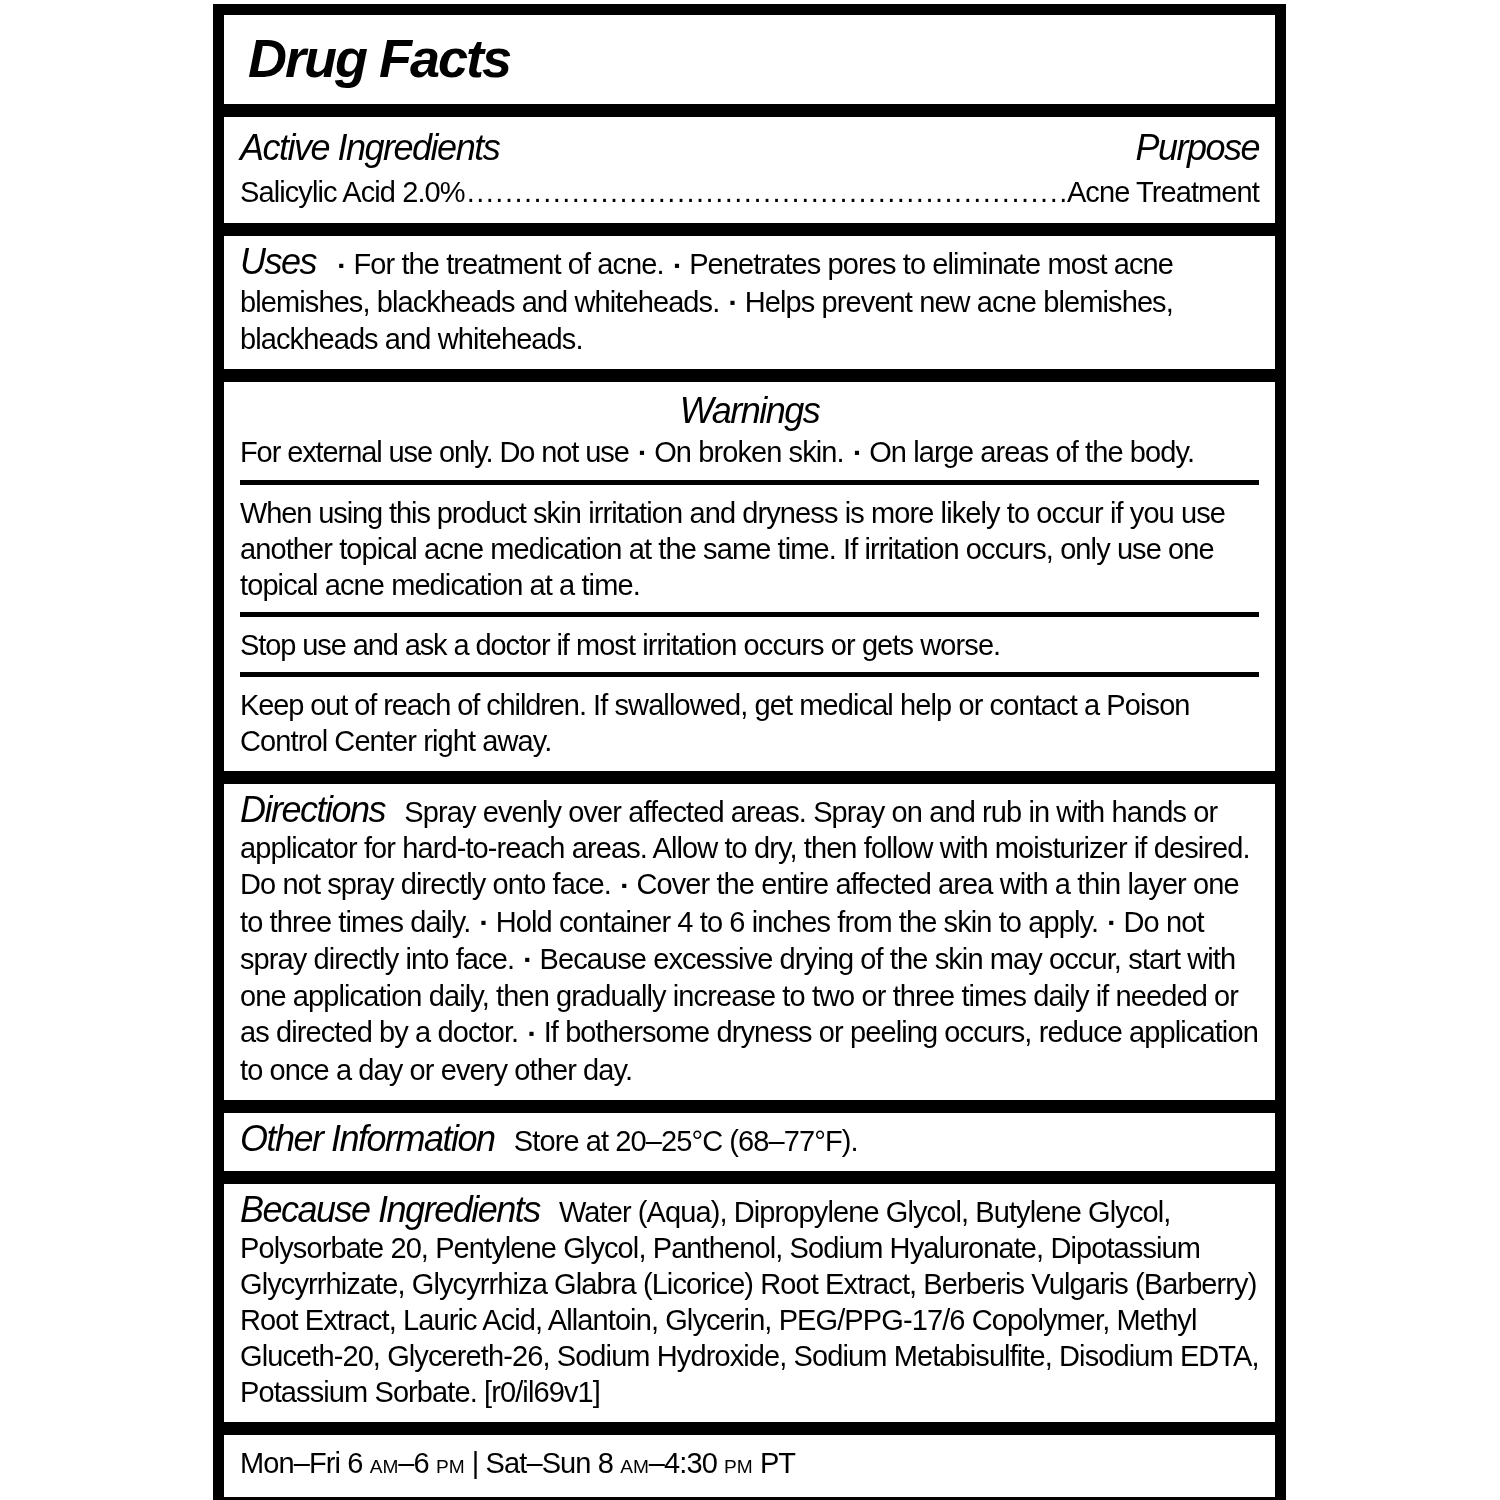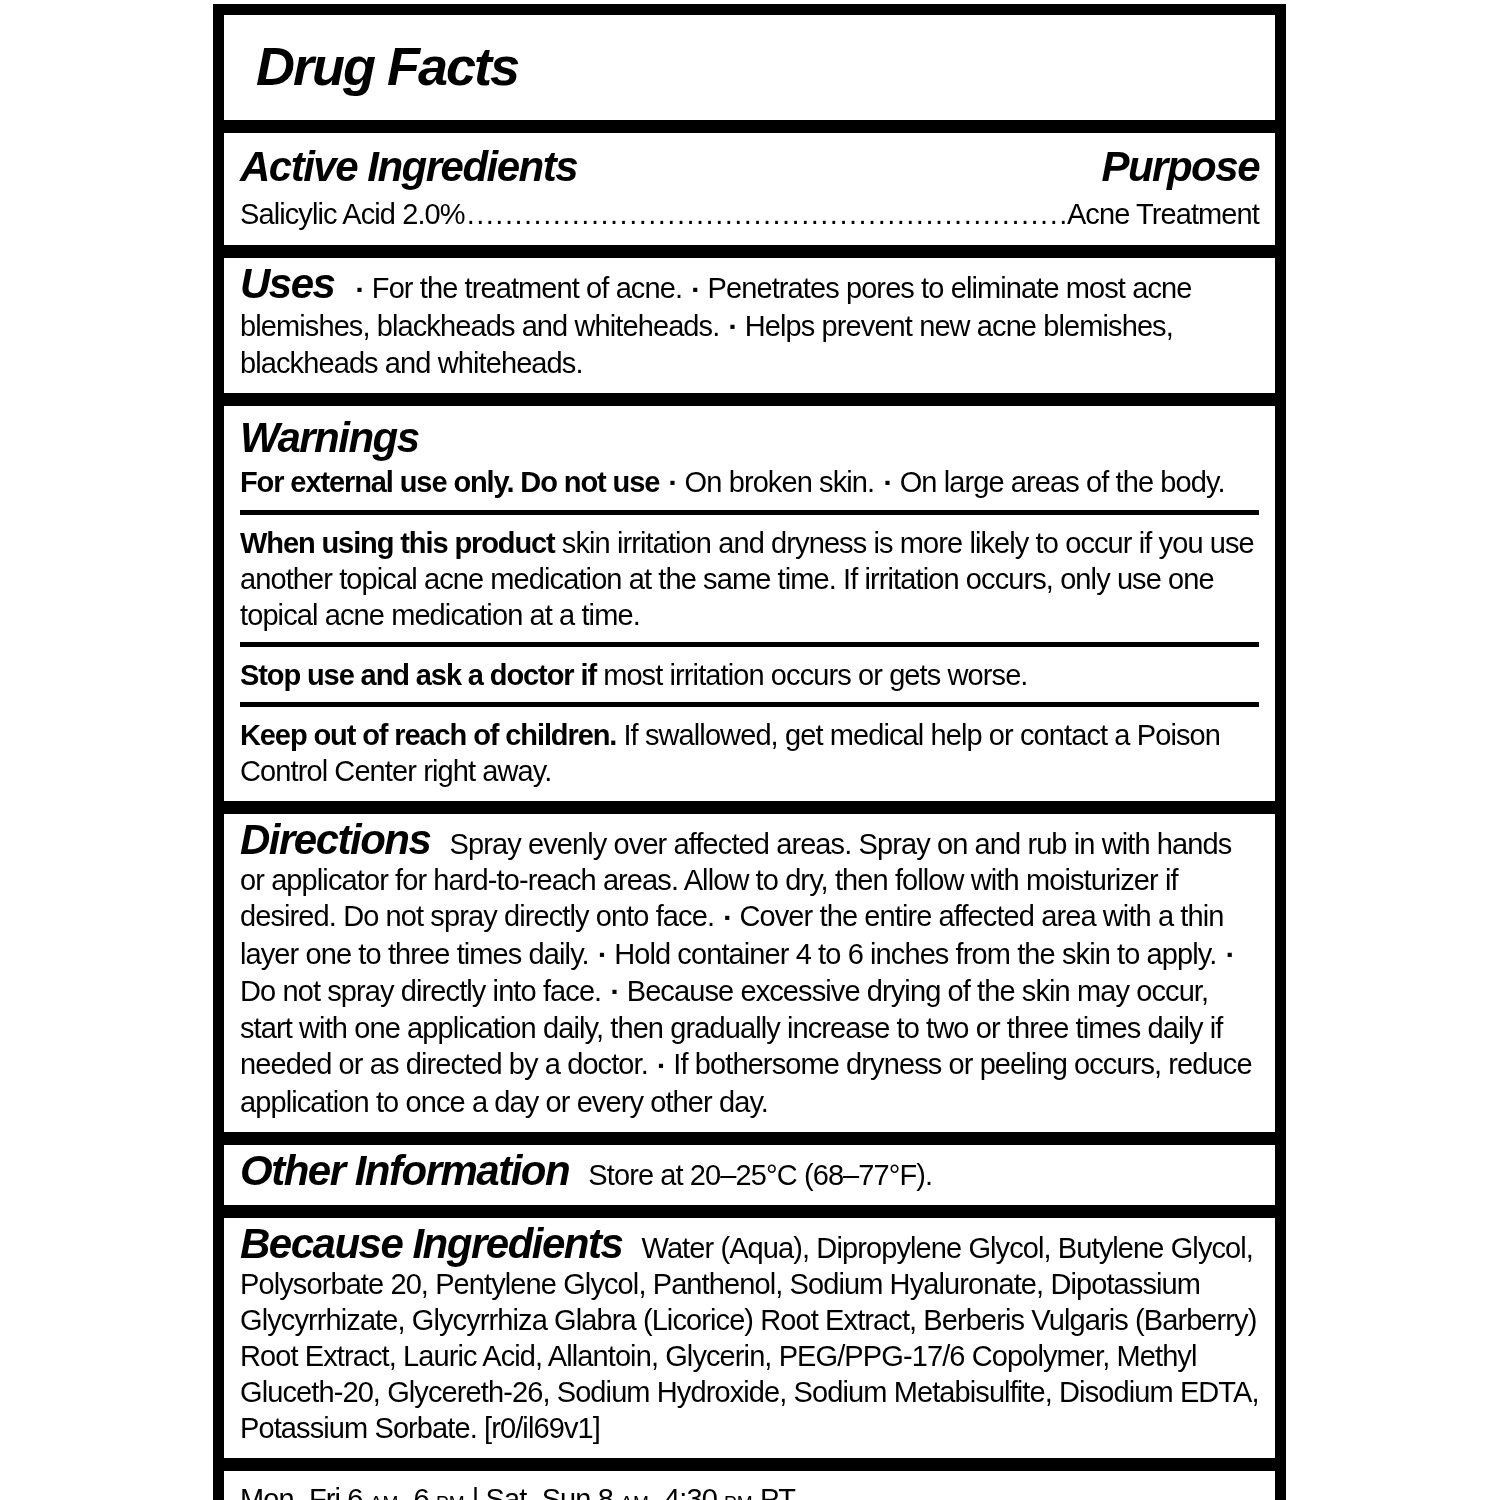--- a/index.html
+++ b/index.html
@@ -25,37 +25,38 @@
   .box {
     background: #fff;
     padding: 8px 16px 12px 16px;
   }
   .title-box { padding: 10px 16px 12px 20px; }
   .title {
     font-size: 54px;
     font-weight: bold;
     font-style: italic;
     letter-spacing: -2px;
-    margin: 12px;
+    margin: 4px;
     line-height: 1.1;
   }
   .h2 {
-    font-weight: bold;
+    font-weight: normal;
     font-style: italic;
-    font-size: 42px;
+    font-size: 36px;
     letter-spacing: -1.5px;
+    text-align: center;
   }
   .h2.inline { margin-right: 12px; }
   .body, .para {
     font-size: 29px;
     line-height: 36px;
     letter-spacing: -0.9px;
     margin: 0;
   }
-  .bold { font-weight: bold; letter-spacing: -1.1px; margin-top: 20px; }
+  .bold { font-weight: normal; letter-spacing: -1.1px; margin-top: 20px; }
   .blt {
     font-size: 0.58em;
     vertical-align: 0.22em;
     padding: 0 3px;
   }
   .heads-row {
     display: flex;
     justify-content: space-between;
     align-items: baseline;
     margin-top: 2px;

